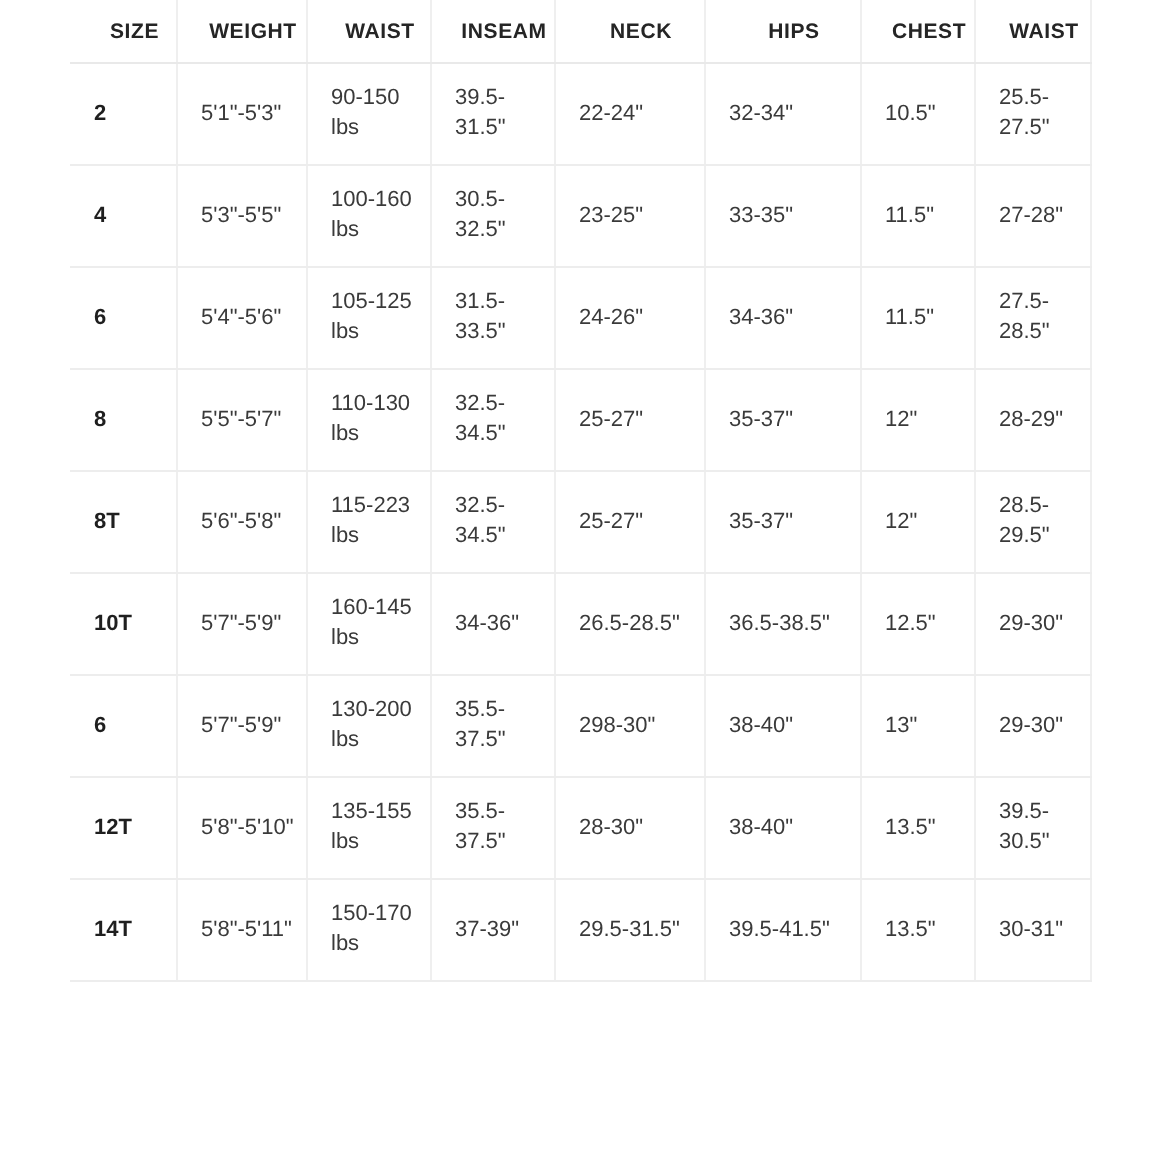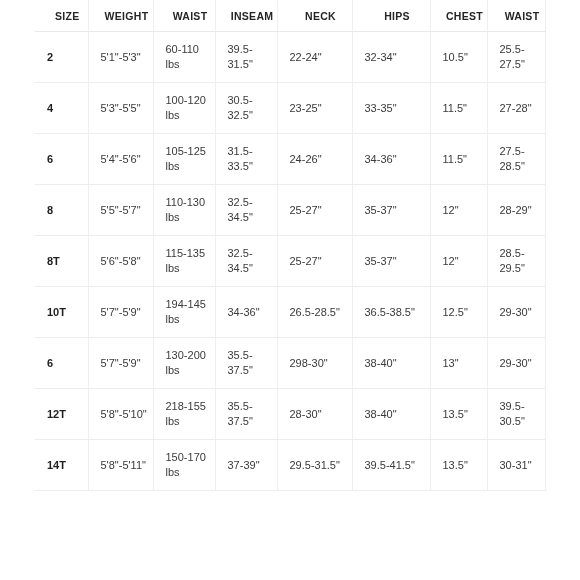--- a/index.html
+++ b/index.html
@@ -100,31 +100,31 @@
         <th>NECK</th>
         <th>HIPS</th>
         <th>CHEST</th>
         <th>WAIST</th>
       </tr>
     </thead>
     <tbody id="chart-body">
         <tr>
           <td class="size-cell">2</td>
           <td>5'1"-5'3"</td>
-          <td>60-110 lbs</td>
+          <td>90-150 lbs</td>
           <td>39.5-31.5"</td>
           <td>22-24"</td>
           <td>32-34"</td>
           <td>10.5"</td>
           <td>25.5-27.5"</td>
         </tr>
         <tr>
           <td class="size-cell">4</td>
           <td>5'3"-5'5"</td>
-          <td>100-120 lbs</td>
+          <td>100-160 lbs</td>
           <td>30.5-32.5"</td>
           <td>23-25"</td>
           <td>33-35"</td>
           <td>11.5"</td>
           <td>27-28"</td>
         </tr>
         <tr>
           <td class="size-cell">6</td>
           <td>5'4"-5'6"</td>
           <td>105-125 lbs</td>
@@ -140,51 +140,51 @@
           <td>110-130 lbs</td>
           <td>32.5-34.5"</td>
           <td>25-27"</td>
           <td>35-37"</td>
           <td>12"</td>
           <td>28-29"</td>
         </tr>
         <tr>
           <td class="size-cell">8T</td>
           <td>5'6"-5'8"</td>
-          <td>115-135 lbs</td>
+          <td>115-223 lbs</td>
           <td>32.5-34.5"</td>
           <td>25-27"</td>
           <td>35-37"</td>
           <td>12"</td>
           <td>28.5-29.5"</td>
         </tr>
         <tr>
           <td class="size-cell">10T</td>
           <td>5'7"-5'9"</td>
-          <td>194-145 lbs</td>
+          <td>160-145 lbs</td>
           <td>34-36"</td>
           <td>26.5-28.5"</td>
           <td>36.5-38.5"</td>
           <td>12.5"</td>
           <td>29-30"</td>
         </tr>
         <tr>
           <td class="size-cell">6</td>
           <td>5'7"-5'9"</td>
           <td>130-200 lbs</td>
           <td>35.5-37.5"</td>
           <td>298-30"</td>
           <td>38-40"</td>
           <td>13"</td>
           <td>29-30"</td>
         </tr>
         <tr>
           <td class="size-cell">12T</td>
           <td>5'8"-5'10"</td>
-          <td>218-155 lbs</td>
+          <td>135-155 lbs</td>
           <td>35.5-37.5"</td>
           <td>28-30"</td>
           <td>38-40"</td>
           <td>13.5"</td>
           <td>39.5-30.5"</td>
         </tr>
         <tr>
           <td class="size-cell">14T</td>
           <td>5'8"-5'11"</td>
           <td>150-170 lbs</td>

